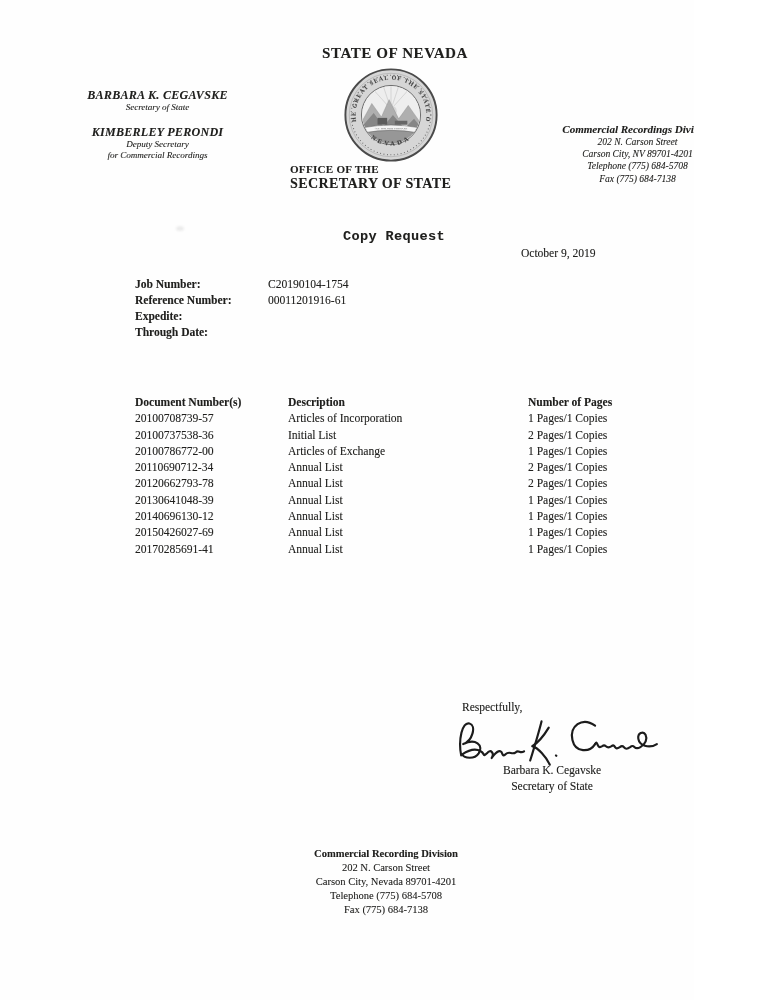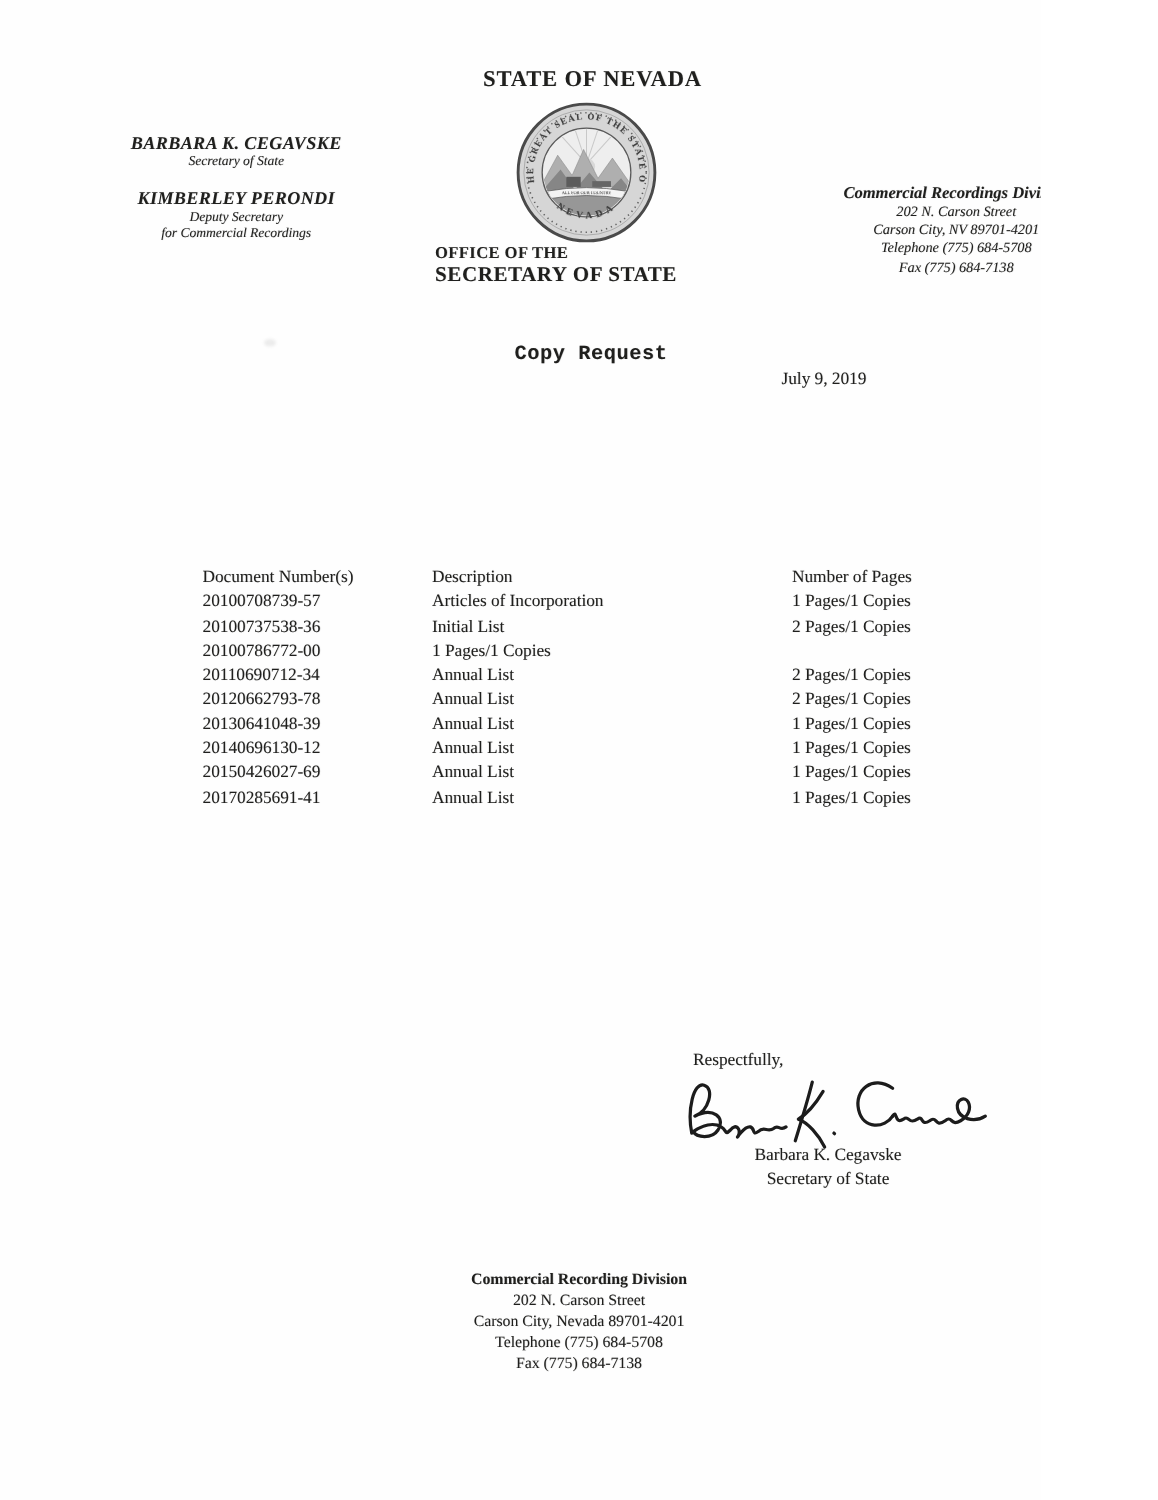--- a/index.html
+++ b/index.html
@@ -43,21 +43,21 @@
 
   
   .request-info { left: 135px; top: 276px; font-size: 11.5px; }
   .ri-row { display: flex; line-height: 16px; }
   .ri-label { width: 133px; font-weight: bold; }
   .ri-value { }
 
   
   .doc-table { left: 135px; top: 377px; width: 515px; font-size: 11.5px; }
   .t-row { display: grid; grid-template-columns: 153px 240px 1fr; line-height: 16.3px; }
-  .t-head { font-weight: normal; }
+  .t-head { font-weight: bold; margin-top: 17px; }
 
   
   .closing { left: 462px; top: 701px; font-size: 11.5px; }
   .sig-svg { left: 455px; top: 711px; width: 206px; height: 62px; }
   .signer  { left: 468px; top: 763px; width: 168px; text-align: center;
              font-size: 11.5px; line-height: 15.5px; }
 
   
   .footer { left: 266px; top: 847px; width: 240px; text-align: center; font-size: 10.5px; }
   .footer .f-title { font-weight: bold; line-height: 14px; }
@@ -132,41 +132,60 @@
   </div>
 
   <div class="abs office">
     <div class="l1">OFFICE OF THE</div>
     <div class="l2">SECRETARY OF STATE</div>
   </div>
 
   <div class="abs artifact"></div>
 
   <div class="abs doc-title">Copy Request</div>
-  <div class="abs doc-date">July 9, 2019</div>
-
+  <div class="abs doc-date">October 9, 2019</div>
+
+  <div class="abs request-info">
+    <div class="ri-row">
+      <div class="ri-label">Job Number:</div>
+      <div class="ri-value">C20190104-1754</div>
+    </div>
+    <div class="ri-row">
+      <div class="ri-label">Reference Number:</div>
+      <div class="ri-value">00011201916-61</div>
+    </div>
+    <div class="ri-row">
+      <div class="ri-label">Expedite:</div>
+      <div class="ri-value"></div>
+    </div>
+    <div class="ri-row">
+      <div class="ri-label">Through Date:</div>
+      <div class="ri-value"></div>
+    </div>
+  </div>
 
   <div class="abs doc-table">
     <div class="t-row t-head">
       <div>Document Number(s)</div>
       <div>Description</div>
       <div>Number of Pages</div>
     </div>
     <div class="t-row">
       <div>20100708739-57</div>
       <div>Articles of Incorporation</div>
       <div>1 Pages/1 Copies</div>
     </div>
     <div class="t-row">
       <div>20100737538-36</div>
       <div>Initial List</div>
       <div>2 Pages/1 Copies</div>
     </div>
     <div class="t-row">
       <div>20100786772-00</div>
+      <div>Articles of Exchange</div>
       <div>1 Pages/1 Copies</div>
     </div>
     <div class="t-row">
       <div>20110690712-34</div>
       <div>Annual List</div>
       <div>2 Pages/1 Copies</div>
     </div>
     <div class="t-row">
       <div>20120662793-78</div>
       <div>Annual List</div>

